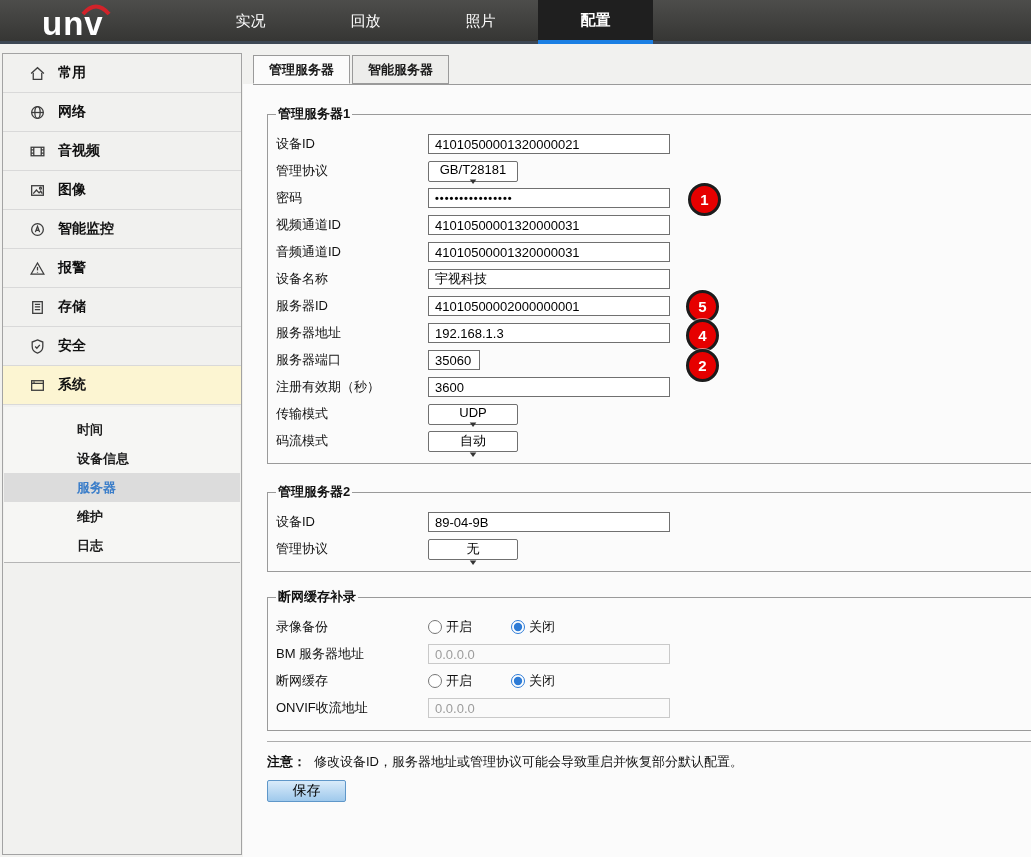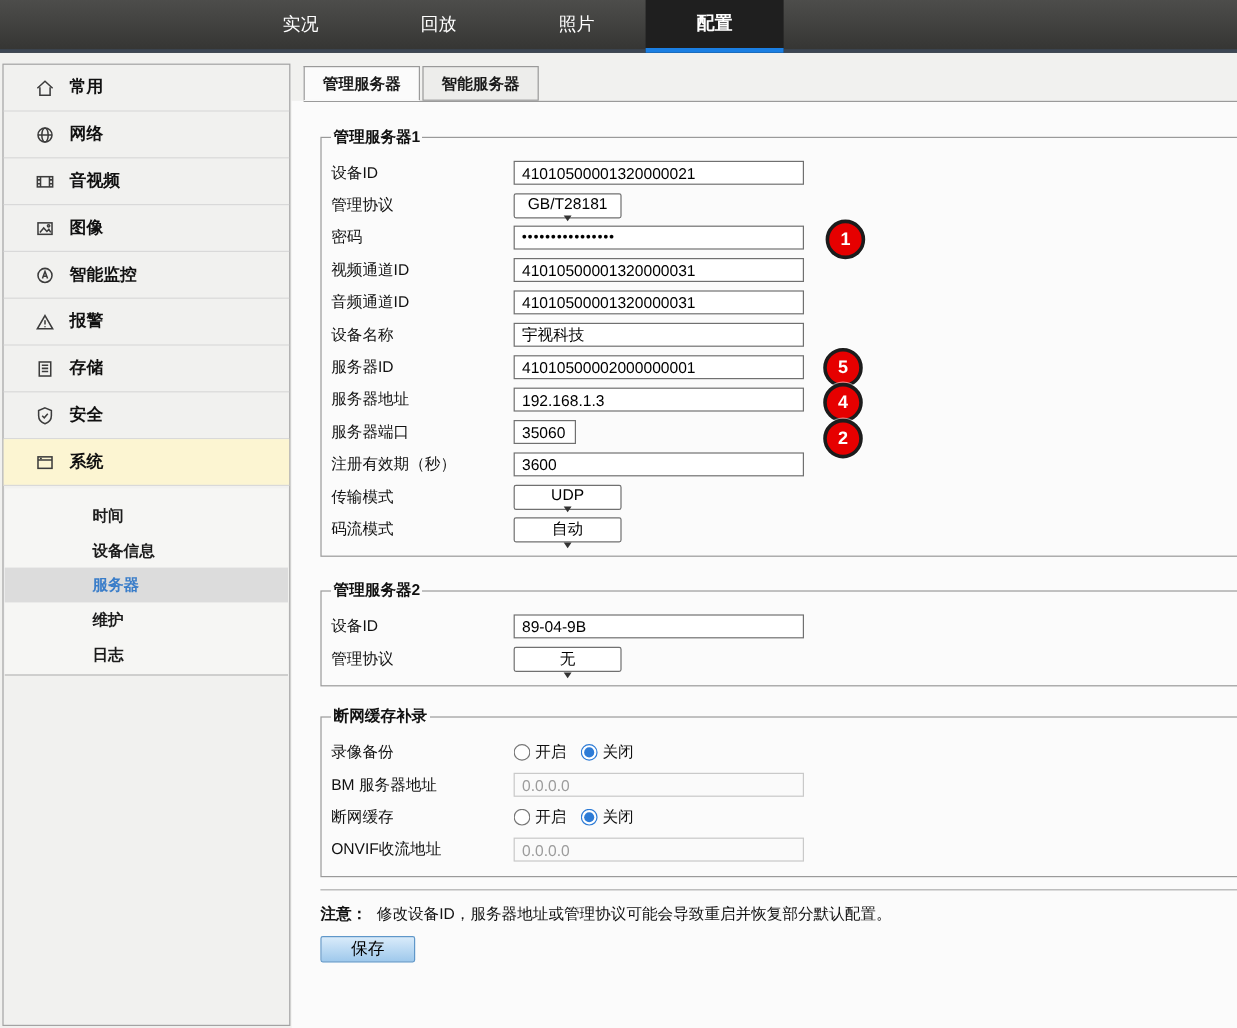--- a/index.html
+++ b/index.html
@@ -94,21 +94,21 @@
   input.txt.pwd{font-weight:bold;letter-spacing:1px;font-size:11px;}
   input.txt:disabled,input.txt.disabled{
     background:#fafafa;border:1px solid #c9c9c9;color:#9c9c9c;
   }
   .sel{
     width:90px;height:21px;box-sizing:border-box;border:1px solid #707070;
     background:#fff;display:flex;align-items:center;justify-content:space-between;
     padding:0 4px 0 4px;font-size:13px;cursor:pointer;border-radius:2px;flex-direction:column;
   }
   .sel .arrow{font-size:8px;color:#333;transform:scaleX(1.4);}
-  .radio-group{display:flex;align-items:center;font-size:13px;color:#111;}
+  .radio-group{display:flex;align-items:center;font-size:13px;color:#111;gap:27px;}
   .radio-group input[type=radio]{
     width:14px;height:14px;margin:0 4px 0 0;accent-color:#2d7bd6;
   }
   .radio-opt{display:flex;align-items:center;margin-right:12px;cursor:pointer;}
   .rule{
     border:none;height:1px;background:#adadad;margin:10px 0 0 14px;width:800px;
   }
   .note{margin:11px 0 0 14px;font-size:13px;color:#111;}
   .note b{margin-right:8px;}
   .savebtn{
@@ -127,20 +127,28 @@
   .badge.b1{left:688px;top:183px;}
   .badge.b5{left:686px;top:290px;}
   .badge.b4{left:686px;top:319px;}
   .badge.b2{left:686px;top:349px;}
   svg.ic{stroke:#3c3c3c;fill:none;stroke-width:1.2;}
 </style>
 </head>
 <body>
 
 <div class="topbar">
+  <div class="logo">
+    <span class="logo-text">unv</span>
+    <span class="logo-arc">
+      <svg width="32" height="13">
+          <path d="M3 12 Q16 -3 29 12" stroke="#d2232a" stroke-width="4" fill="none"></path>
+        </svg>
+    </span>
+  </div>
   <div class="nav">
     <div class="nav-item">实况</div>
     <div class="nav-item">回放</div>
     <div class="nav-item">照片</div>
     <div class="nav-item active">配置</div>
   </div>
 </div>
 
 <div class="content-pane"></div>
 

